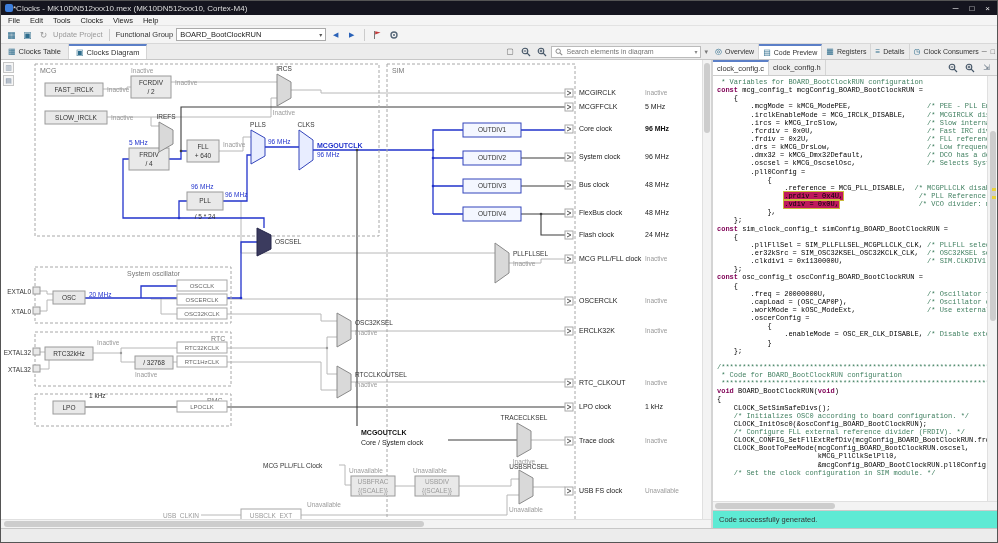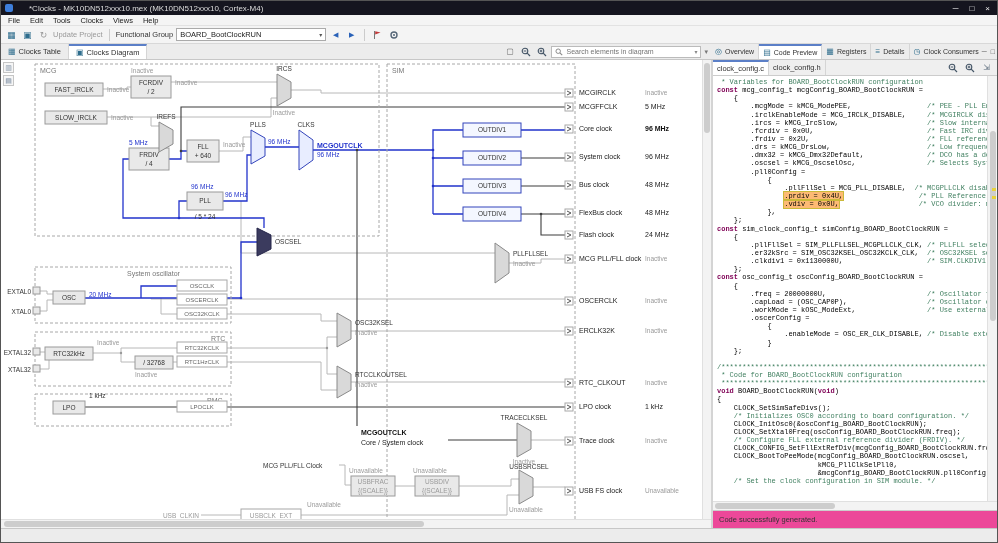--- a/index.html
+++ b/index.html
@@ -1,18 +1,18 @@
 <!DOCTYPE html>
 <html><head>
 <meta charset="utf-8">
 <style>
 *{margin:0;padding:0;box-sizing:border-box}
 html,body{width:998px;height:543px;overflow:hidden;font-family:"Liberation Sans",sans-serif}
 .window{position:relative;width:998px;height:543px;background:#fff;border:1px solid #555;display:flex;flex-direction:column}
-.titlebar{height:14px;background:#15151f;color:#ddd;display:flex;align-items:center;padding:0 4px;font-size:8px;gap:16px;flex:0 0 auto}
+.titlebar{height:14px;background:#15151f;color:#ddd;display:flex;align-items:center;padding:0 4px;font-size:8px;gap:0;flex:0 0 auto}
 .appicon{width:8px;height:8px;background:#3d7edb;border-radius:2px;flex:0 0 auto}
 .title-text{flex:1;white-space:nowrap;overflow:hidden}
 .win-btns{display:flex;gap:11px;font-size:8px;color:#eee;padding-right:3px}
 .win-btns span{cursor:default}
 .menubar{height:11px;background:#f4f4f4;display:flex;align-items:center;font-size:7.5px;color:#222;border-bottom:1px solid #e2e2e2;padding-left:2px;flex:0 0 auto}
 .menubar span{padding:4px 5px}
 .toolbar{height:18px;background:#f4f4f4;display:flex;align-items:center;font-size:7.5px;color:#333;gap:3px;padding:0 4px;border-bottom:1px solid #d8d8d8;flex:0 0 auto}
 .icbtn{min-width:13px;height:13px;display:flex;align-items:center;justify-content:center;font-size:9px;color:#2e6d8d}
 .icbtn.gray{color:#999}
 .tsep{width:1px;height:12px;background:#ccc;margin:0 3px}
@@ -44,24 +44,24 @@
 .codetabs{height:16px;display:flex;align-items:stretch;background:#efefef;border-bottom:1px solid #ccc;font-size:7.5px;flex:0 0 auto}
 .codetab{display:flex;align-items:center;padding:0 4px;border-right:1px solid #d5d5d5;color:#333;white-space:nowrap}
 .codetab.active{background:#fff;border-top:2px solid #5b7fc7}
 .codetab-icons{margin-left:auto;display:flex;align-items:center;gap:4px;padding-right:4px}
 .code-area{flex:1;display:flex;min-height:0;background:#fff}
 .code-lines{flex:1;padding:2px 0 0 4px;font-family:Liberation Mono, monospace;font-size:7px;overflow:hidden}
 .cl{height:8.15px;line-height:8.15px;white-space:pre}
 .seg-p{color:#000}
 .seg-k{color:#7f0055;font-weight:bold}
 .seg-c{color:#3f7f5f}
-.seg-h{color:#000;background:#fdba74;outline:1px solid #cbb93a}
+.seg-h{color:#000;background:#be185d;outline:1px solid #cbb93a}
 .code-vscroll{width:10px;background:#f3f3f3;border-left:1px solid #e0e0e0;position:relative;flex:0 0 auto}
 .ann{position:absolute;right:1px;width:4px;height:3px;background:#e8d23a}
-.code-status{height:18px;background:#ec4899;border-top:1px solid #ccc;font-size:7.5px;color:#333;display:flex;align-items:center;padding-left:6px;flex:0 0 auto}
+.code-status{height:18px;background:#5eead4;border-top:1px solid #ccc;font-size:7.5px;color:#333;display:flex;align-items:center;padding-left:6px;flex:0 0 auto}
 .bottom-strip{height:14px;background:#ececec;border-top:1px solid #c7c7c7;flex:0 0 auto}
 
 .sec{fill:none;stroke:#a8a8a8;stroke-width:1;stroke-dasharray:3,2}
 .blk{fill:#e9e9e9;stroke:#9a9a9a;stroke-width:1}
 .blk-blue{fill:#f4f7ff;stroke:#3344bb;stroke-width:1}
 .port{fill:#fff;stroke:#a8a8a8;stroke-width:1}
 .mux{fill:#d9d9d9;stroke:#8a8a8a;stroke-width:1}
 .mux-active{fill:#e8edff;stroke:#3344bb;stroke-width:1}
 .mux-dark{fill:#3b3b5e;stroke:#26264a;stroke-width:1}
 .w-b{stroke:#2233cc;stroke-width:1.3;fill:none}
@@ -573,21 +573,21 @@
             <div class="cl"><span class="seg-p">        .mcgMode = kMCG_ModePEE,                  </span><span class="seg-c">/* PEE - PLL Engaged</span></div>
             <div class="cl"><span class="seg-p">        .irclkEnableMode = MCG_IRCLK_DISABLE,     </span><span class="seg-c">/* MCGIRCLK disabled</span></div>
             <div class="cl"><span class="seg-p">        .ircs = kMCG_IrcSlow,                     </span><span class="seg-c">/* Slow internal ref</span></div>
             <div class="cl"><span class="seg-p">        .fcrdiv = 0x0U,                           </span><span class="seg-c">/* Fast IRC divider:</span></div>
             <div class="cl"><span class="seg-p">        .frdiv = 0x2U,                            </span><span class="seg-c">/* FLL reference clo</span></div>
             <div class="cl"><span class="seg-p">        .drs = kMCG_DrsLow,                       </span><span class="seg-c">/* Low frequency ran</span></div>
             <div class="cl"><span class="seg-p">        .dmx32 = kMCG_Dmx32Default,               </span><span class="seg-c">/* DCO has a default</span></div>
             <div class="cl"><span class="seg-p">        .oscsel = kMCG_OscselOsc,                 </span><span class="seg-c">/* Selects System Os</span></div>
             <div class="cl"><span class="seg-p">        .pll0Config =</span></div>
             <div class="cl"><span class="seg-p">            {</span></div>
-            <div class="cl"><span class="seg-p">                .pllFllSel = MCG_PLL_DISABLE,  </span><span class="seg-c">/* MCGPLLCLK disable</span></div>
+            <div class="cl"><span class="seg-p">                .reference = MCG_PLL_DISABLE,  </span><span class="seg-c">/* MCGPLLCLK disable</span></div>
             <div class="cl"><span class="seg-p">                </span><span class="seg-h">.prdiv = 0x4U,</span><span class="seg-p">                  </span><span class="seg-c">/* PLL Reference div</span></div>
             <div class="cl"><span class="seg-p">                </span><span class="seg-h">.vdiv = 0x0U,</span><span class="seg-p">                   </span><span class="seg-c">/* VCO divider: mult</span></div>
             <div class="cl"><span class="seg-p">            },</span></div>
             <div class="cl"><span class="seg-p">    };</span></div>
             <div class="cl"><span class="seg-k">const</span><span class="seg-p"> sim_clock_config_t simConfig_BOARD_BootClockRUN =</span></div>
             <div class="cl"><span class="seg-p">    {</span></div>
             <div class="cl"><span class="seg-p">        .pllFllSel = SIM_PLLFLLSEL_MCGPLLCLK_CLK, </span><span class="seg-c">/* PLLFLL select: MC</span></div>
             <div class="cl"><span class="seg-p">        .er32kSrc = SIM_OSC32KSEL_OSC32KCLK_CLK,  </span><span class="seg-c">/* OSC32KSEL select:</span></div>
             <div class="cl"><span class="seg-p">        .clkdiv1 = 0x1130000U,                    </span><span class="seg-c">/* SIM.CLKDIV1 divid</span></div>
             <div class="cl"><span class="seg-p">    };</span></div>
@@ -603,21 +603,20 @@
             <div class="cl"><span class="seg-p">    };</span></div>
             <div class="cl"><span class="seg-p"></span></div>
             <div class="cl"><span class="seg-c">/*******************************************************************</span></div>
             <div class="cl"><span class="seg-c"> * Code for BOARD_BootClockRUN configuration</span></div>
             <div class="cl"><span class="seg-c"> ******************************************************************/</span></div>
             <div class="cl"><span class="seg-k">void</span><span class="seg-p"> BOARD_BootClockRUN(</span><span class="seg-k">void</span><span class="seg-p">)</span></div>
             <div class="cl"><span class="seg-p">{</span></div>
             <div class="cl"><span class="seg-p">    CLOCK_SetSimSafeDivs();</span></div>
             <div class="cl"><span class="seg-p">    </span><span class="seg-c">/* Initializes OSC0 according to board configuration. */</span></div>
             <div class="cl"><span class="seg-p">    CLOCK_InitOsc0(&amp;oscConfig_BOARD_BootClockRUN);</span></div>
-            <div class="cl"><span class="seg-p">    CLOCK_SetXtal0Freq(oscConfig_BOARD_BootClockRUN.freq);</span></div>
             <div class="cl"><span class="seg-p">    </span><span class="seg-c">/* Configure FLL external reference divider (FRDIV). */</span></div>
             <div class="cl"><span class="seg-p">    CLOCK_CONFIG_SetFllExtRefDiv(mcgConfig_BOARD_BootClockRUN.frdiv);</span></div>
             <div class="cl"><span class="seg-p">    CLOCK_BootToPeeMode(mcgConfig_BOARD_BootClockRUN.oscsel,</span></div>
             <div class="cl"><span class="seg-p">                        kMCG_PllClkSelPll0,</span></div>
             <div class="cl"><span class="seg-p">                        &amp;mcgConfig_BOARD_BootClockRUN.pll0Config);</span></div>
             <div class="cl"><span class="seg-p">    </span><span class="seg-c">/* Set the clock configuration in SIM module. */</span></div>
           </div>
         <div class="code-vscroll">
           <div class="vthumb" style="top:55px;height:190px;left:2px"></div>
           <div class="ann" style="top:112px"></div>

